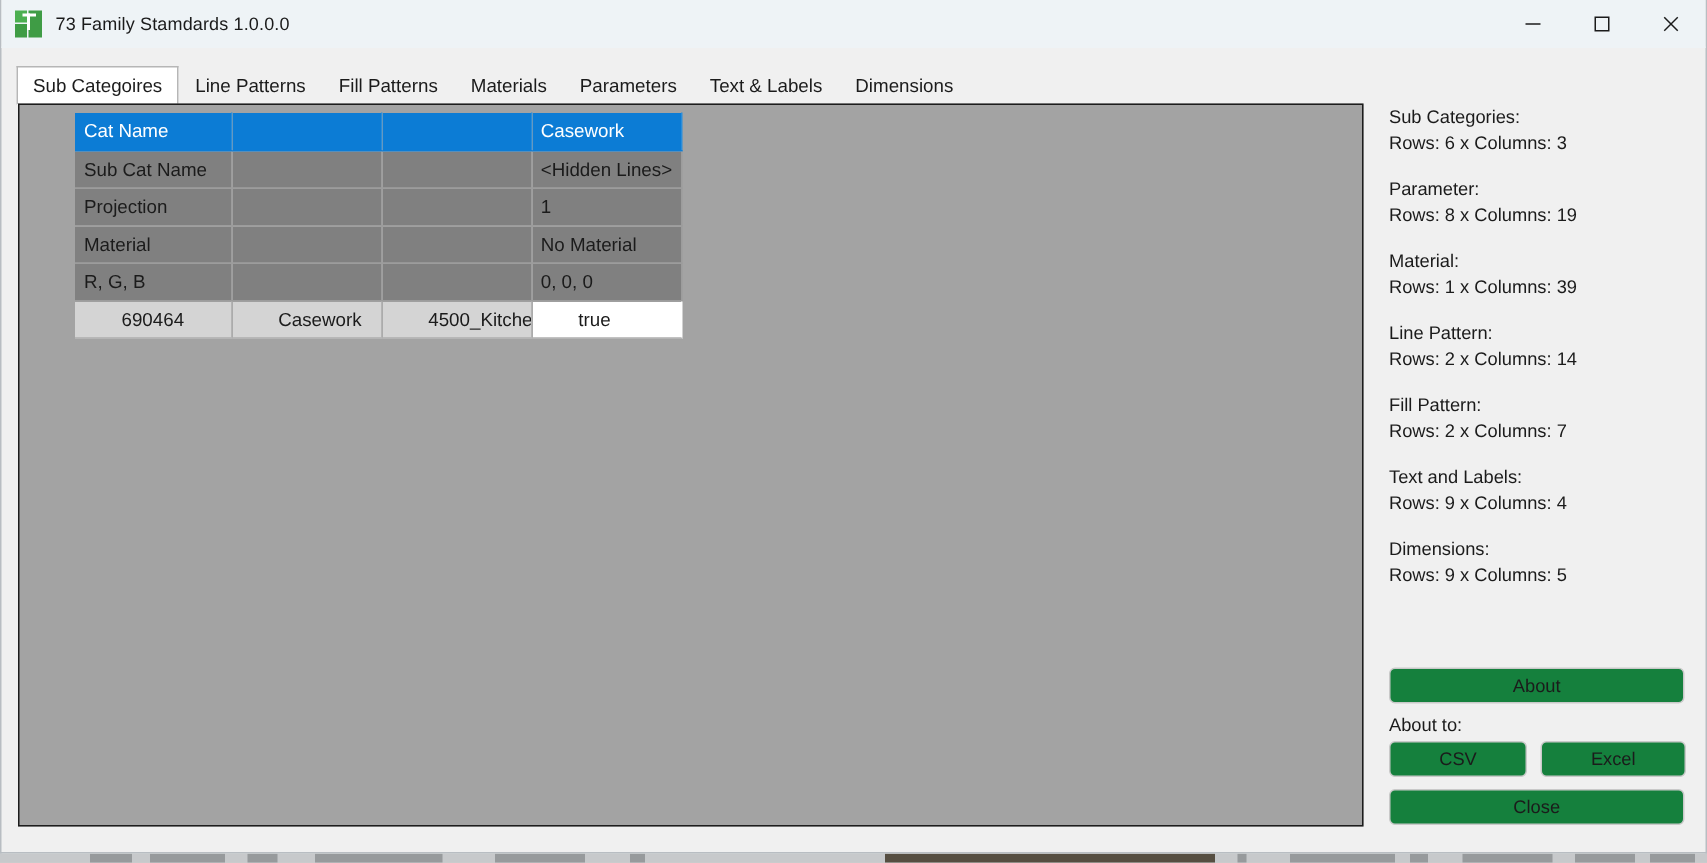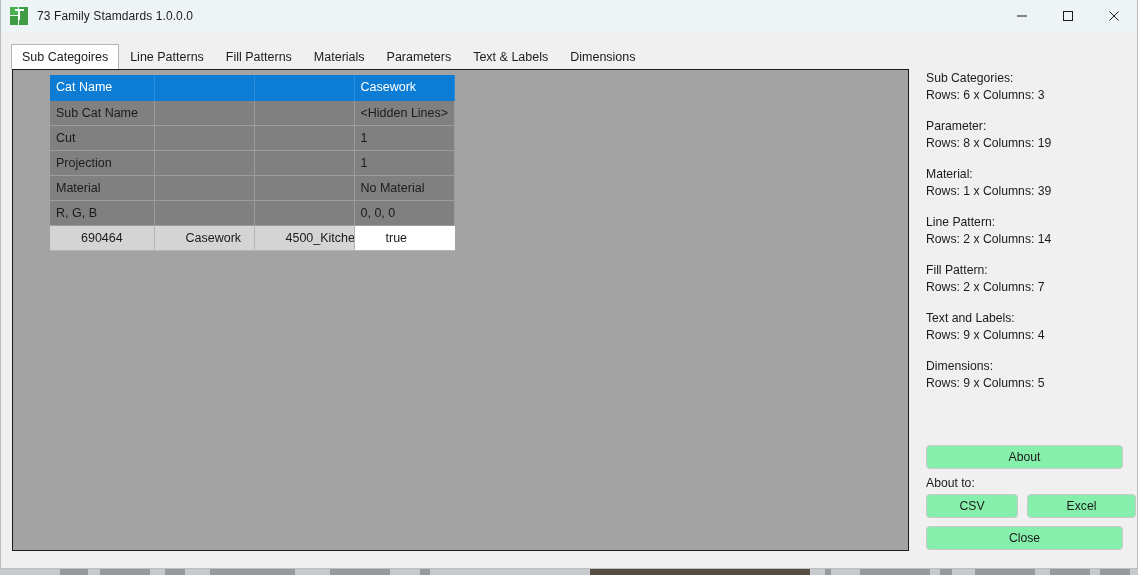--- a/index.html
+++ b/index.html
@@ -138,33 +138,33 @@
     position: absolute; left: 925px; top: 70px;
     width: 200px;
     font-size: 12.2px; color: #1b1b1b; line-height: 16.5px;
   }
   .info-block { margin-bottom: 15px; }
   .info-block .il { display: block; white-space: nowrap; }
 
   
   .btn {
     position: absolute;
-    background: #86efac;
+    background: #15803d;
     border: 1px solid #c9c9c9;
     border-radius: 4px;
     font-family: "Liberation Sans", sans-serif;
     font-size: 12.2px;
     color: #1b1b1b;
     display: flex; align-items: center; justify-content: center;
     padding: 0;
   }
   #about-button   { left: 925px; top: 445px; width: 197px; height: 24px; }
   #export-label   { position:absolute; left:925px; top:476px; font-size:12.2px; color:#1b1b1b; }
   #csv-button     { left: 925px; top: 494px; width: 92px; height: 24px; }
-  #excel-button   { left: 1026px; top: 494px; width: 109px; height: 24px; }
+  #excel-button   { left: 1026px; top: 494px; width: 97px; height: 24px; }
   #close-button   { left: 925px; top: 526px; width: 197px; height: 24px; }
 </style>
 </head>
 <body>
 
 <div id="taskbar-sliver">
   <div class="tb-blob" style="left:60px;width:28px;"></div>
   <div class="tb-blob" style="left:100px;width:50px;"></div>
   <div class="tb-blob" style="left:165px;width:20px;"></div>
   <div class="tb-blob" style="left:210px;width:85px;"></div>
@@ -250,26 +250,20 @@
           <td></td>
           <td>Casework</td>
         </tr>
         <tr>
           <td>Sub Cat Name</td>
           <td></td>
           <td></td>
           <td>&lt;Hidden Lines&gt;</td>
         </tr>
         <tr>
-          <td>Cut</td>
-          <td></td>
-          <td></td>
-          <td>1</td>
-        </tr>
-        <tr>
           <td>Projection</td>
           <td></td>
           <td></td>
           <td>1</td>
         </tr>
         <tr>
           <td>Material</td>
           <td></td>
           <td></td>
           <td>No Material</td>

